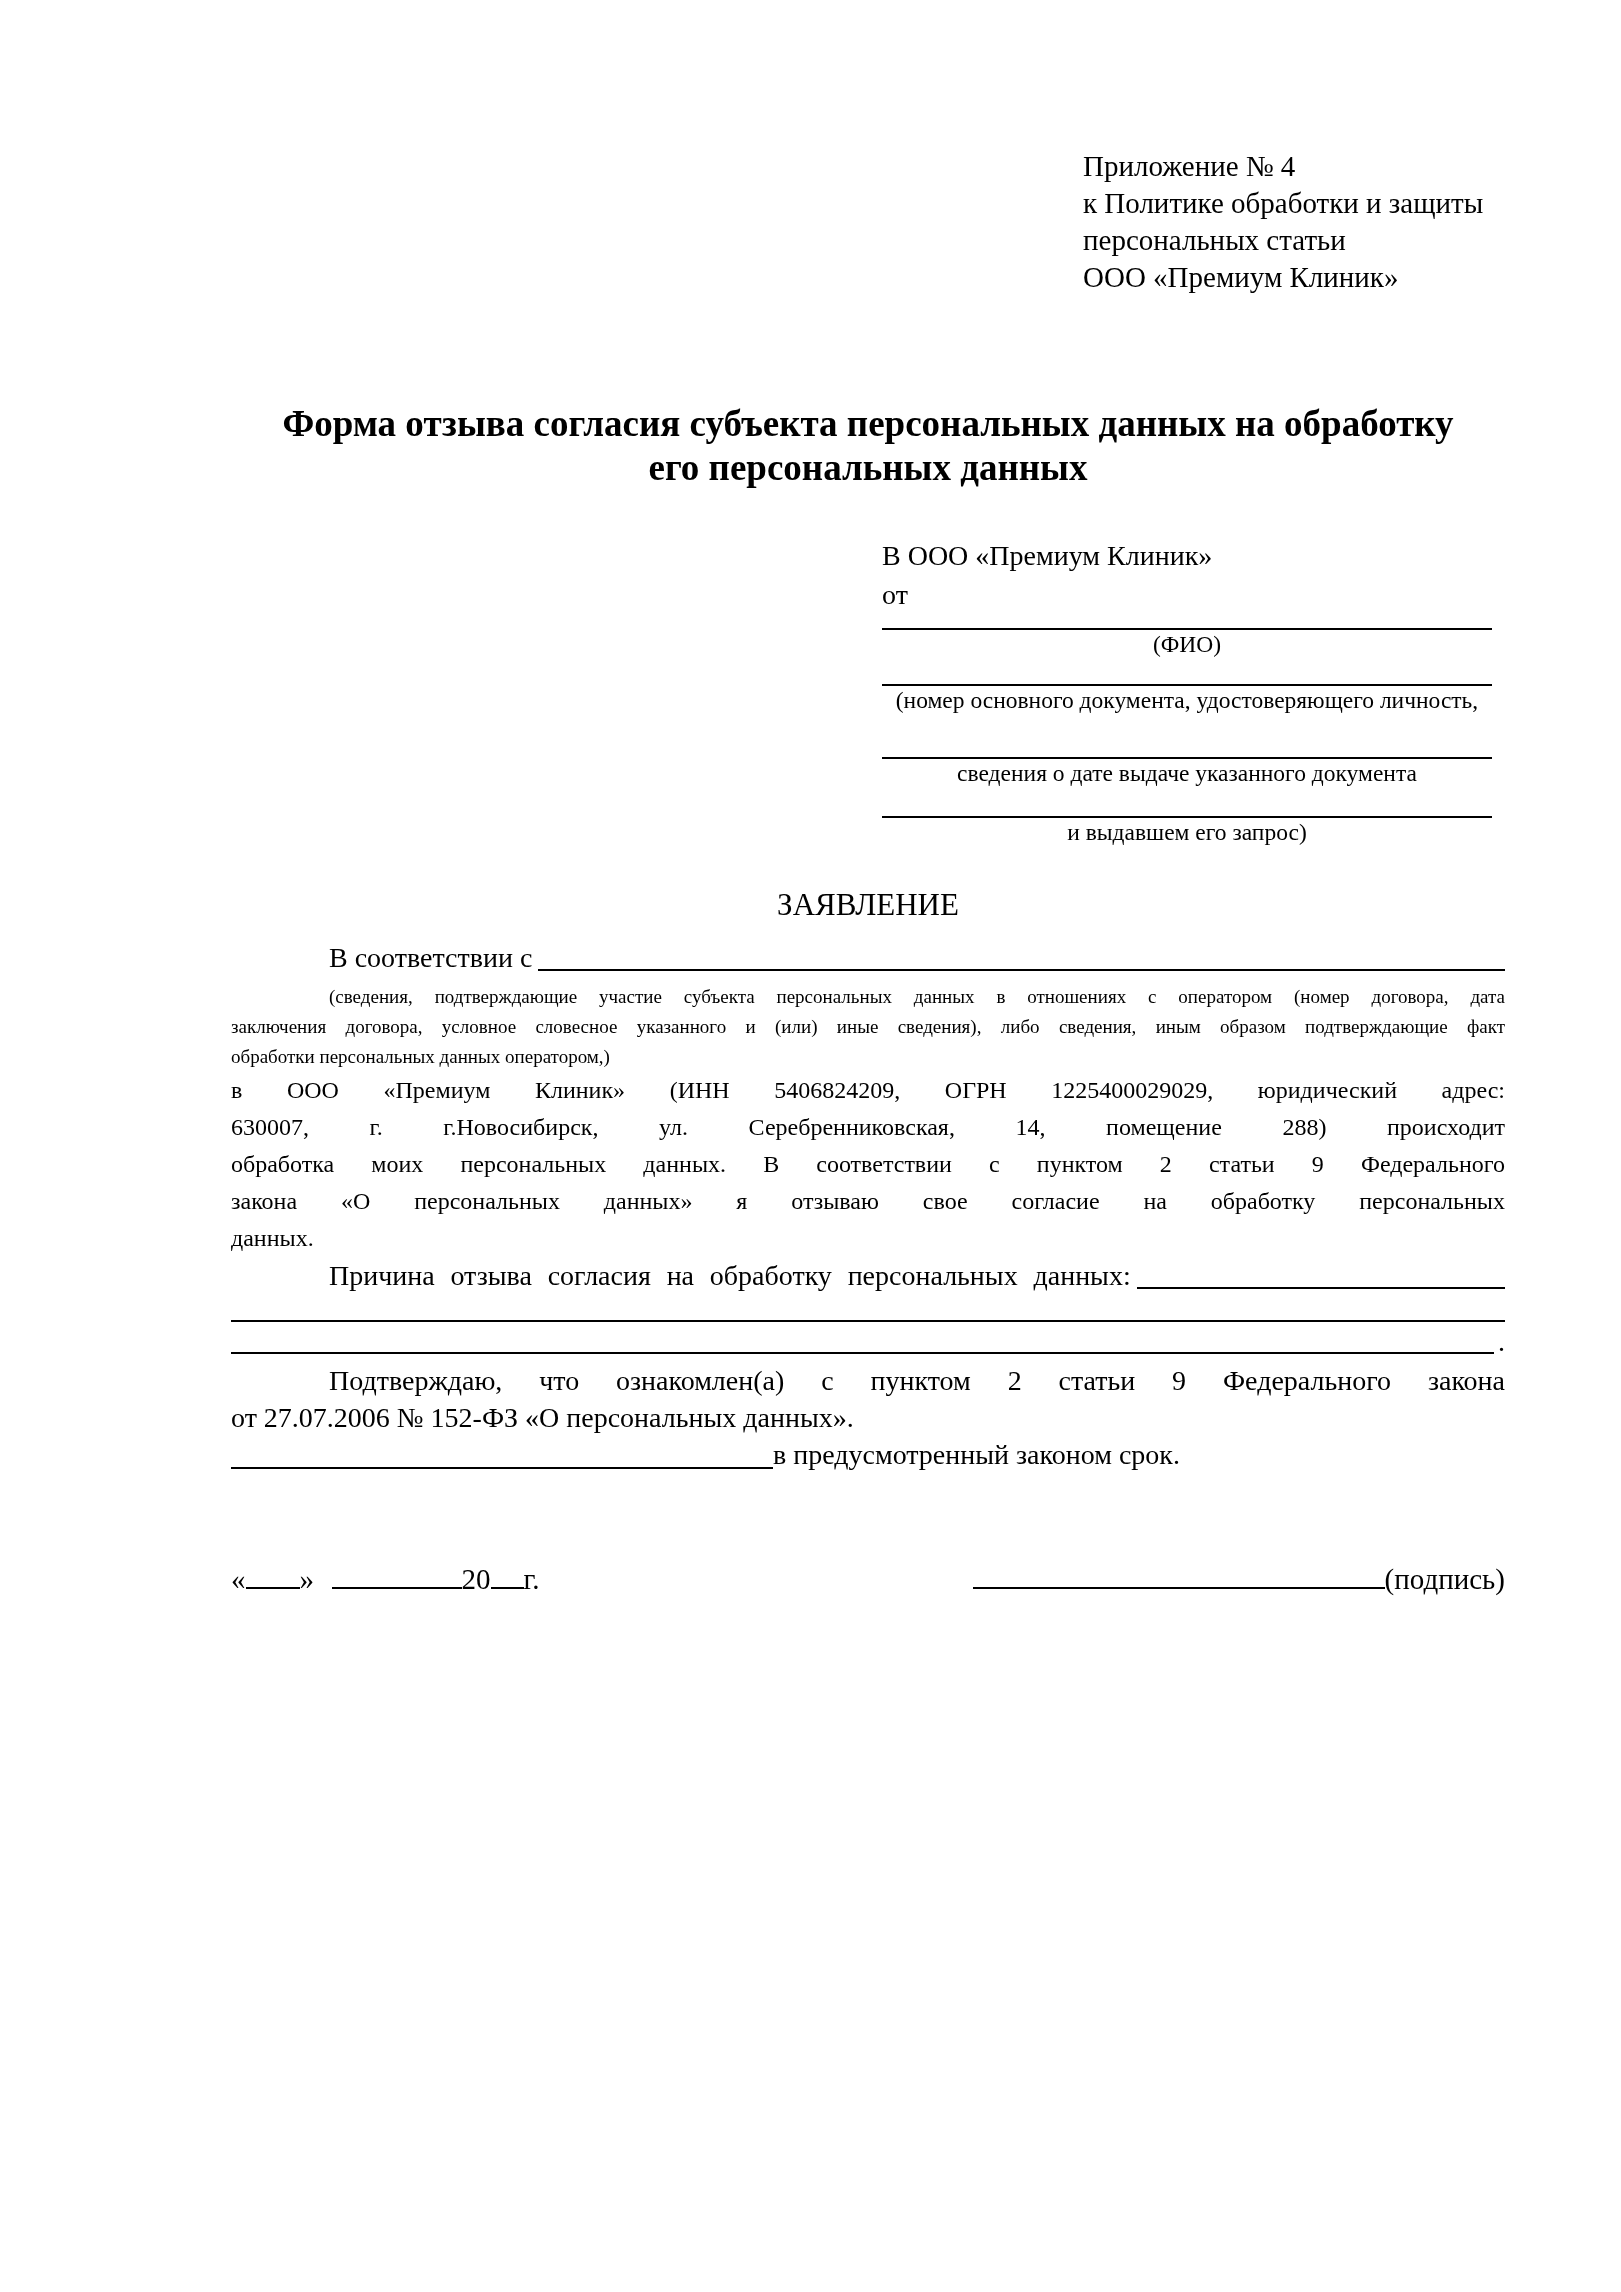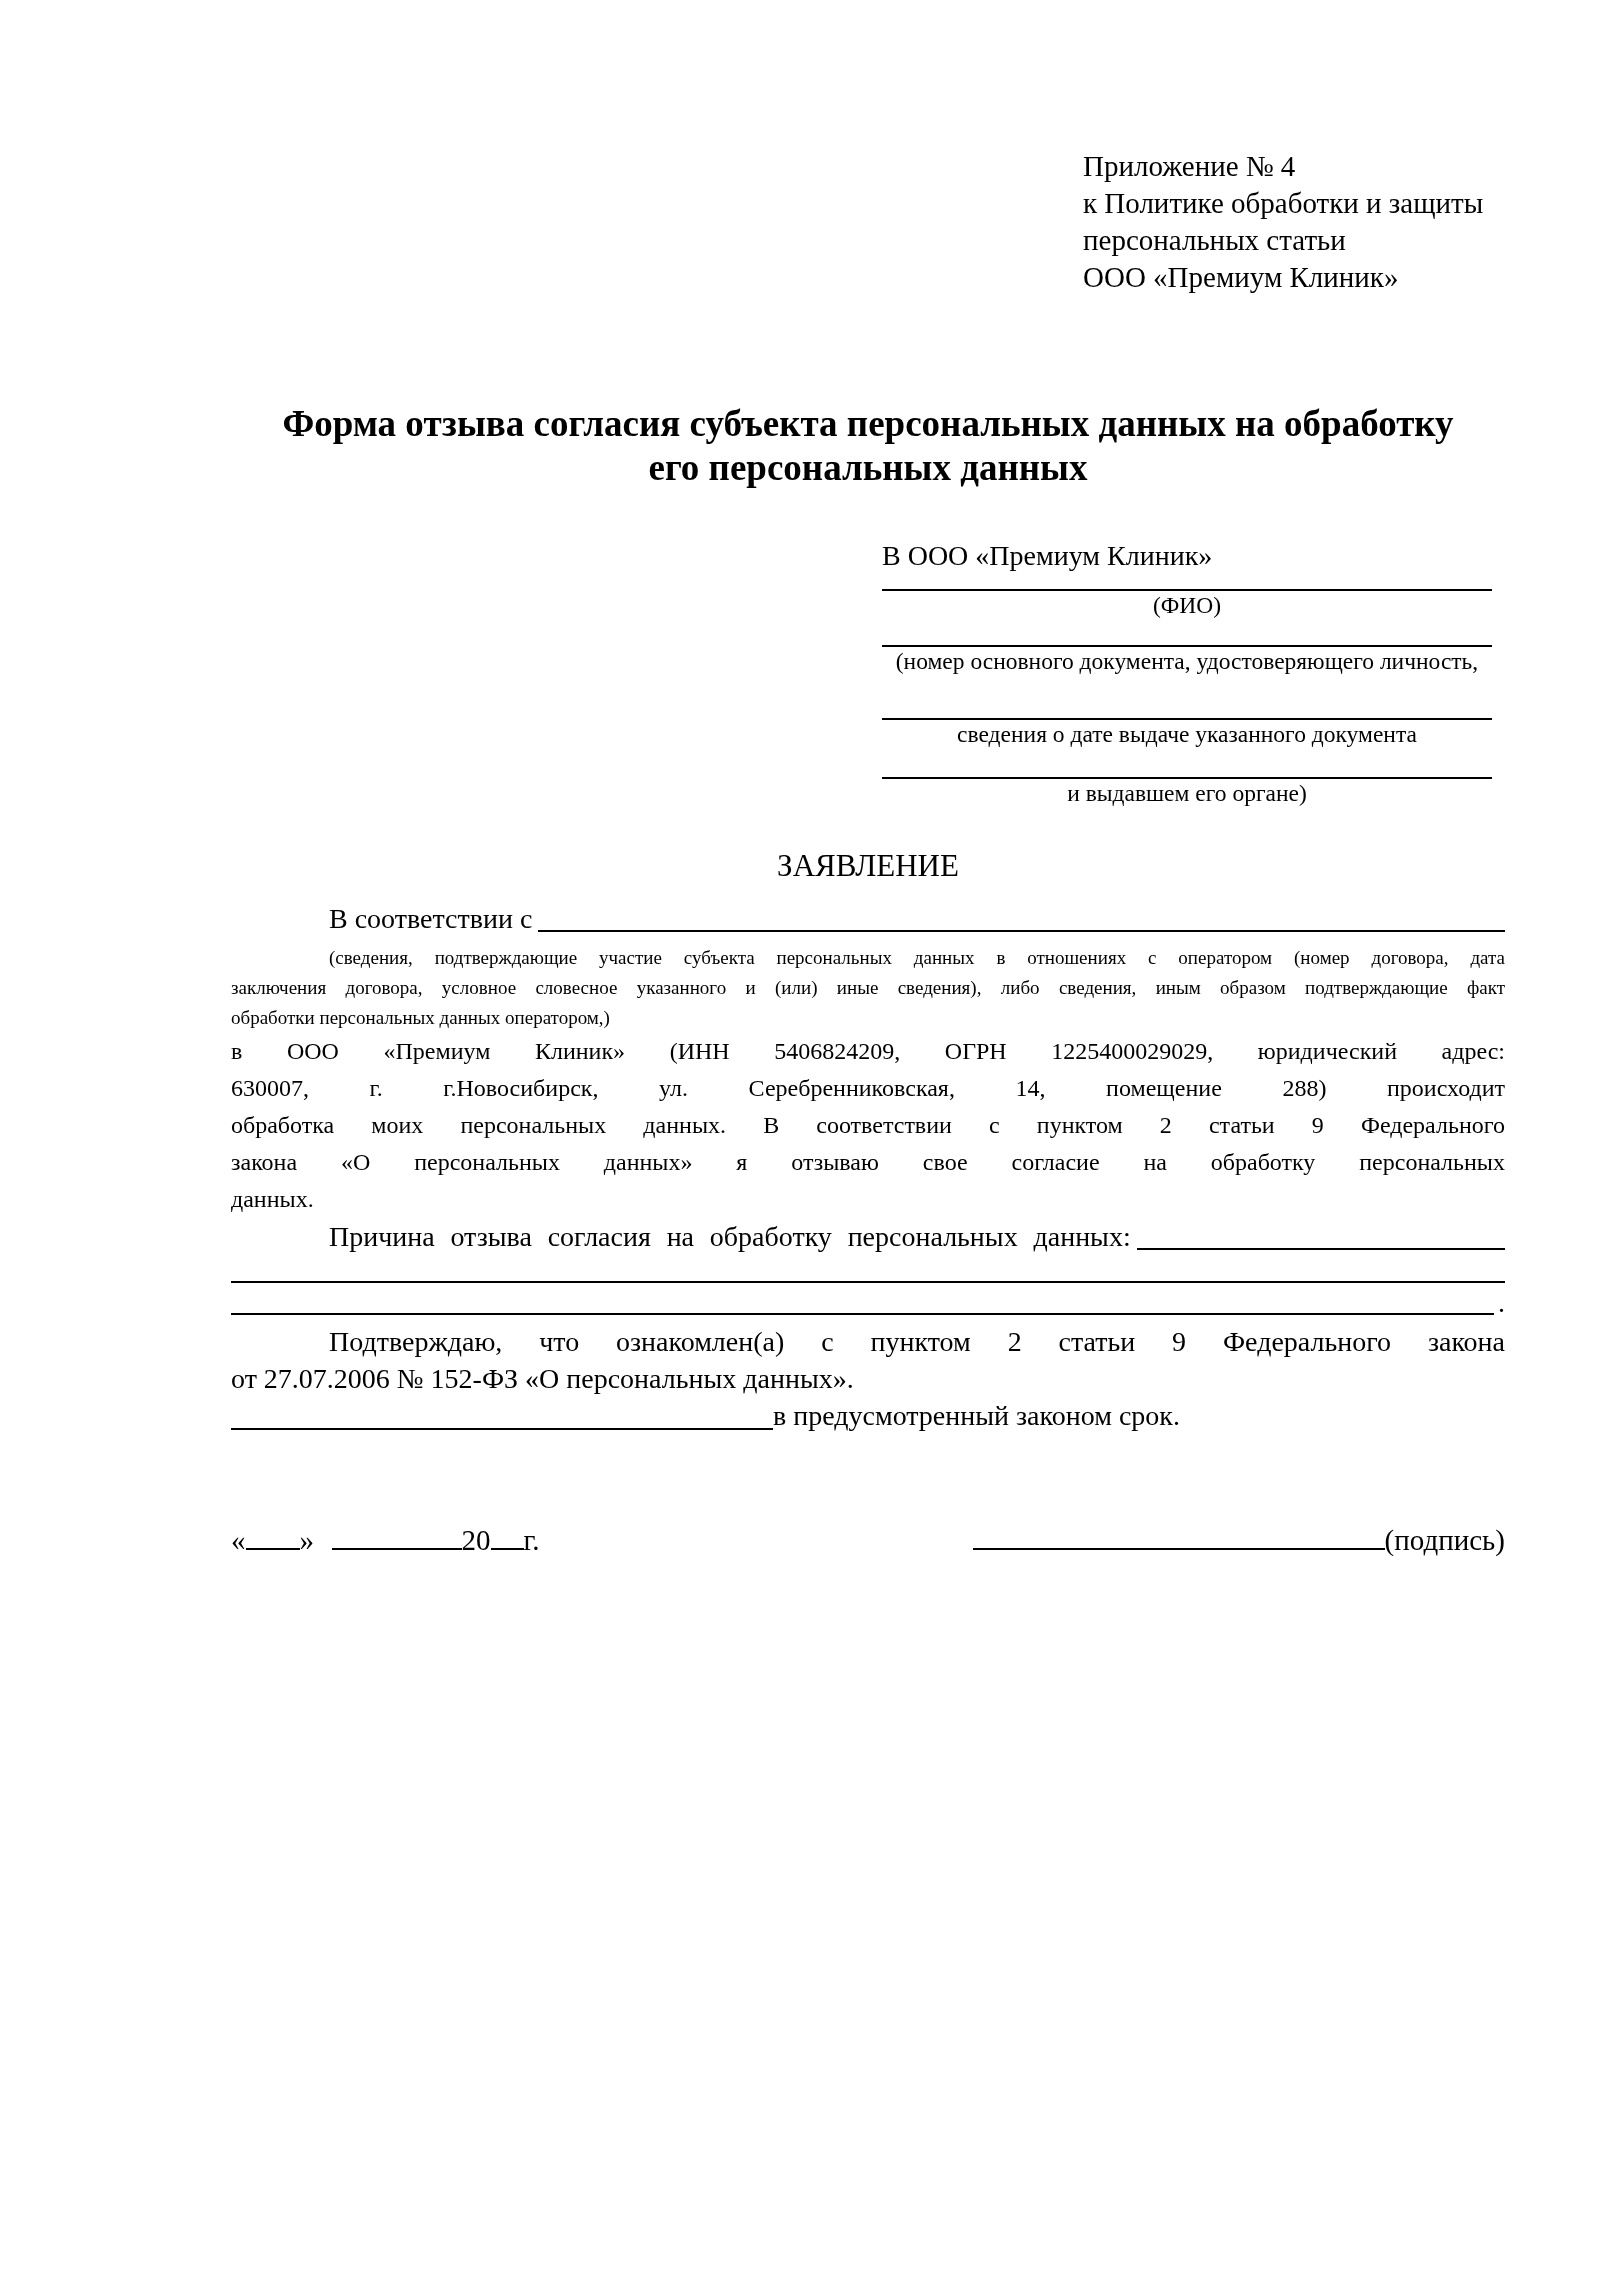--- a/index.html
+++ b/index.html
@@ -80,28 +80,29 @@
       <div data-name="appendix-line">ООО «Премиум Клиник»</div>
     </div>
 
     <div class="title" data-name="document-title">
       <div data-name="title-line-1">Форма отзыва согласия субъекта персональных данных на обработку</div>
       <div data-name="title-line-2">его персональных данных</div>
     </div>
 
     <div class="addressee" data-name="addressee-block">
       <div class="addr-to" data-name="addressee-to">В ООО «Премиум Клиник»</div>
+      <div class="addr-from" data-name="addressee-from-label">от</div>
       <div class="blank addr-b1" data-name="fio-blank-line"></div>
       <div class="addr-caption" data-name="fio-caption">(ФИО)</div>
       <div class="blank addr-b2" data-name="id-document-blank-line"></div>
       <div class="addr-caption" data-name="id-document-caption">(номер основного документа, удостоверяющего личность,</div>
       <div class="blank addr-b3" data-name="issue-date-blank-line"></div>
       <div class="addr-caption" data-name="issue-date-caption">сведения о дате выдаче указанного документа</div>
       <div class="blank addr-b4" data-name="issuing-authority-blank-line"></div>
-      <div class="addr-caption" data-name="issuing-authority-caption">и выдавшем его органе)</div>
+      <div class="addr-caption" data-name="issuing-authority-caption">и выдавшем его запрос)</div>
     </div>
 
     <div class="statement-heading" data-name="statement-heading">ЗАЯВЛЕНИЕ</div>
 
     <div class="flex-row intro-row" data-name="intro-row">
       <span class="indent-prefix" data-name="intro-prefix">В соответствии с</span>
       <span class="fill-line" data-name="intro-blank-line"></span>
     </div>
 
     <div class="small-note" data-name="note-paragraph">

